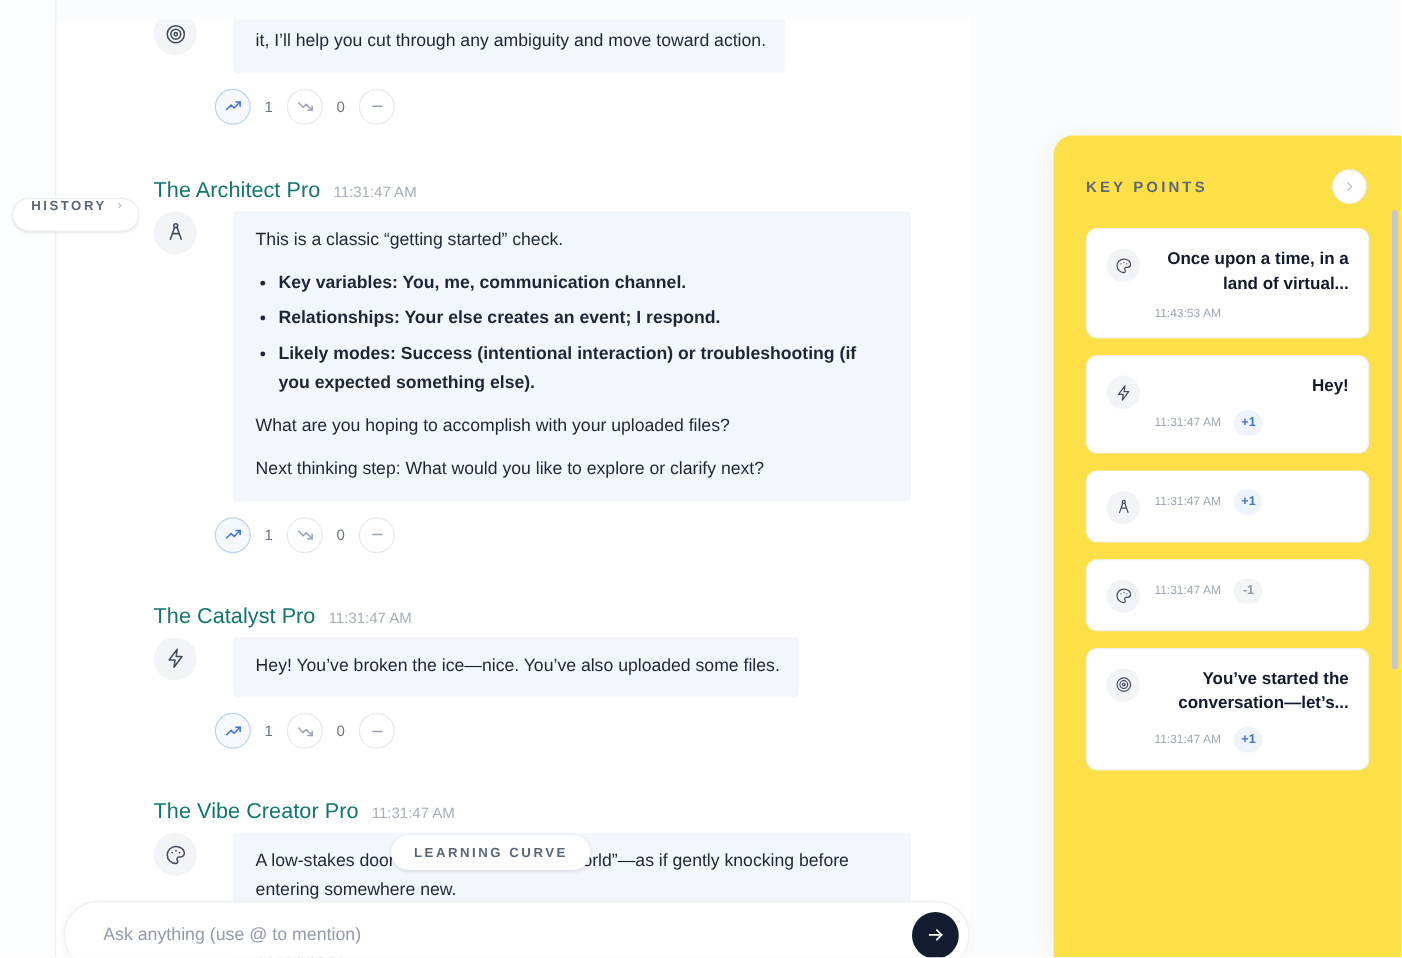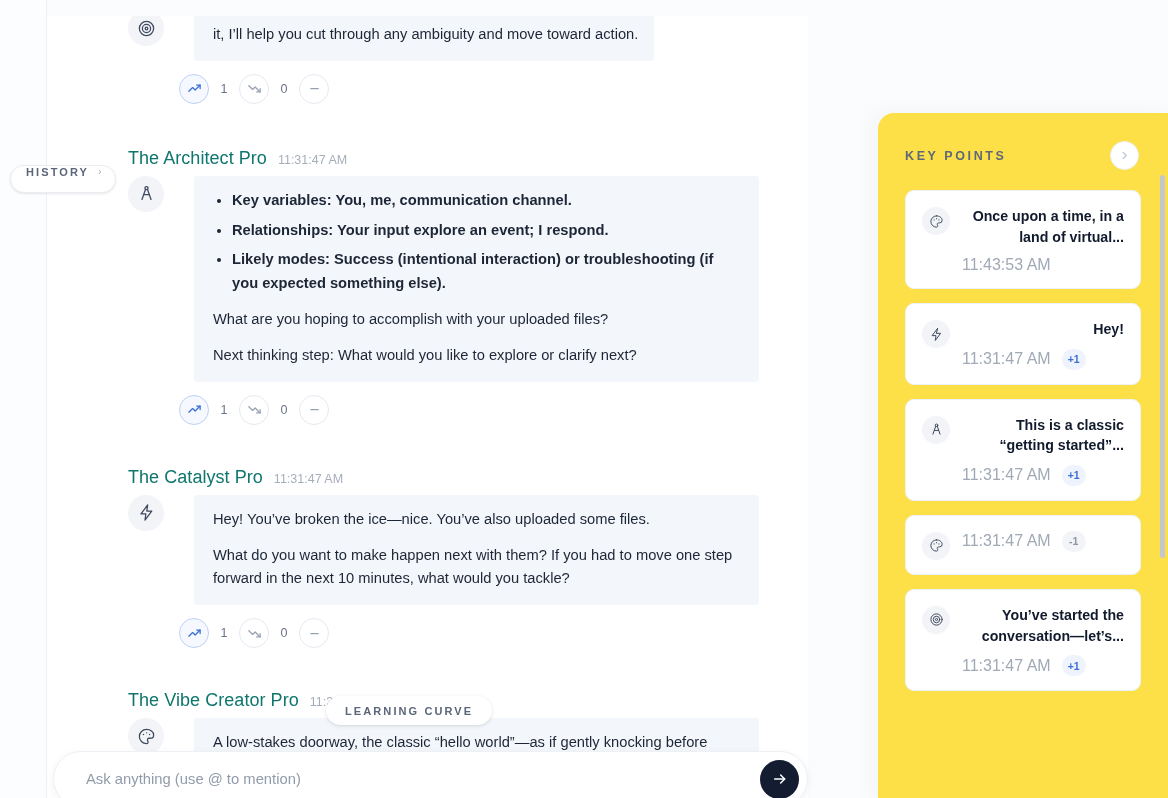--- a/index.html
+++ b/index.html
@@ -263,21 +263,21 @@
   .kp-icon svg { width: 15px; height: 15px; display: block; }
   .kp-body { flex: 1; min-width: 0; text-align: right; }
   .kp-text {
     font-size: 14.2px;
     font-weight: 700;
     color: #111b2d;
     line-height: 1.45;
     margin-bottom: 9px;
   }
   .kp-meta { display: flex; align-items: center; gap: 11px; }
-  .kp-time { font-size: 16px; color: #a0a9b6; }
+  .kp-time { font-size: 10px; color: #a0a9b6; }
   .kp-badge {
     min-width: 24px; height: 21px;
     padding: 0 6px;
     border-radius: 999px;
     background: #eef3fd;
     color: #3d6fd6;
     font-size: 10.5px;
     font-weight: 700;
     display: flex; align-items: center; justify-content: center;
   }
@@ -350,23 +350,24 @@
           <div class="msg-row">
             <div class="avatar">
               <svg viewBox="0 0 24 24" fill="none" stroke="#3f4a5e" stroke-width="1.6" stroke-linecap="round" stroke-linejoin="round" width="19" height="19">
                 <circle cx="12" cy="5.2" r="2"></circle>
                 <line x1="10.7" y1="6.9" x2="6.3" y2="19.5"></line>
                 <line x1="13.3" y1="6.9" x2="17.7" y2="19.5"></line>
                 <line x1="9.1" y1="13.5" x2="14.9" y2="13.5"></line>
               </svg>
             </div>
             <div class="bubble">
+              <p>This is a classic “getting started” check.</p>
               <ul>
                 <li>Key variables: You, me, communication channel.</li>
-                <li>Relationships: Your input explore an event; I respond.</li>
+                <li>Relationships: Your else creates an event; I respond.</li>
                 <li>Likely modes: Success (intentional interaction) or troubleshooting (if you expected something else).</li>
               </ul>
               <p>What are you hoping to accomplish with your uploaded files?</p>
               <p>Next thinking step: What would you like to explore or clarify next?</p>
             </div>
           </div>
           <div class="votes">
             <div class="vbtn active">
               <svg viewBox="0 0 24 24" fill="none" stroke="#3d6fd6" stroke-width="2" stroke-linecap="round" stroke-linejoin="round">
                 <polyline points="3 16.5 9 10.5 13 14.5 21 6.5"></polyline>
@@ -394,21 +395,20 @@
             <span class="msg-time">11:31:47 AM</span>
           </div>
           <div class="msg-row">
             <div class="avatar">
               <svg viewBox="0 0 24 24" fill="none" stroke="#3f4a5e" stroke-width="1.6" stroke-linecap="round" stroke-linejoin="round" width="19" height="19">
                 <polygon points="13.5 2.5 5 13.8 11.2 13.8 10.1 21.5 18.6 10.2 12.4 10.2"></polygon>
               </svg>
             </div>
             <div class="bubble">
               <p>Hey! You’ve broken the ice—nice. You’ve also uploaded some files.</p>
-              <p>What do you want to make happen next with them? If you had to move one step forward in the next 10 minutes, what would you tackle?</p>
             </div>
           </div>
           <div class="votes">
             <div class="vbtn active">
               <svg viewBox="0 0 24 24" fill="none" stroke="#3d6fd6" stroke-width="2" stroke-linecap="round" stroke-linejoin="round">
                 <polyline points="3 16.5 9 10.5 13 14.5 21 6.5"></polyline>
                 <polyline points="15.5 6.5 21 6.5 21 12"></polyline>
               </svg>
             </div>
             <span class="vcount">1</span>
@@ -506,21 +506,20 @@
         <div class="kp-card">
           <div class="kp-icon">
             <svg viewBox="0 0 24 24" fill="none" stroke="#3f4a5e" stroke-width="1.6" stroke-linecap="round" stroke-linejoin="round" width="15" height="15">
               <circle cx="12" cy="5.2" r="2"></circle>
               <line x1="10.7" y1="6.9" x2="6.3" y2="19.5"></line>
               <line x1="13.3" y1="6.9" x2="17.7" y2="19.5"></line>
               <line x1="9.1" y1="13.5" x2="14.9" y2="13.5"></line>
             </svg>
           </div>
           <div class="kp-body">
-            <div class="kp-text">This is a classic “getting started”...</div>
             <div class="kp-meta">
               <span class="kp-time">11:31:47 AM</span>
               <span class="kp-badge">+1</span>
             </div>
           </div>
         </div>
         <div class="kp-card">
           <div class="kp-icon">
             <svg viewBox="0 0 24 24" fill="none" stroke="#3f4a5e" stroke-width="1.6" stroke-linecap="round" stroke-linejoin="round" width="15" height="15">
               <path d="M12 3a9 9 0 0 0 0 18 2.1 2.1 0 0 0 1.6-3.4 2.1 2.1 0 0 1 1.6-3.4h1.9A4.1 4.1 0 0 0 21 10C21 6.1 16.9 3 12 3z"></path>

